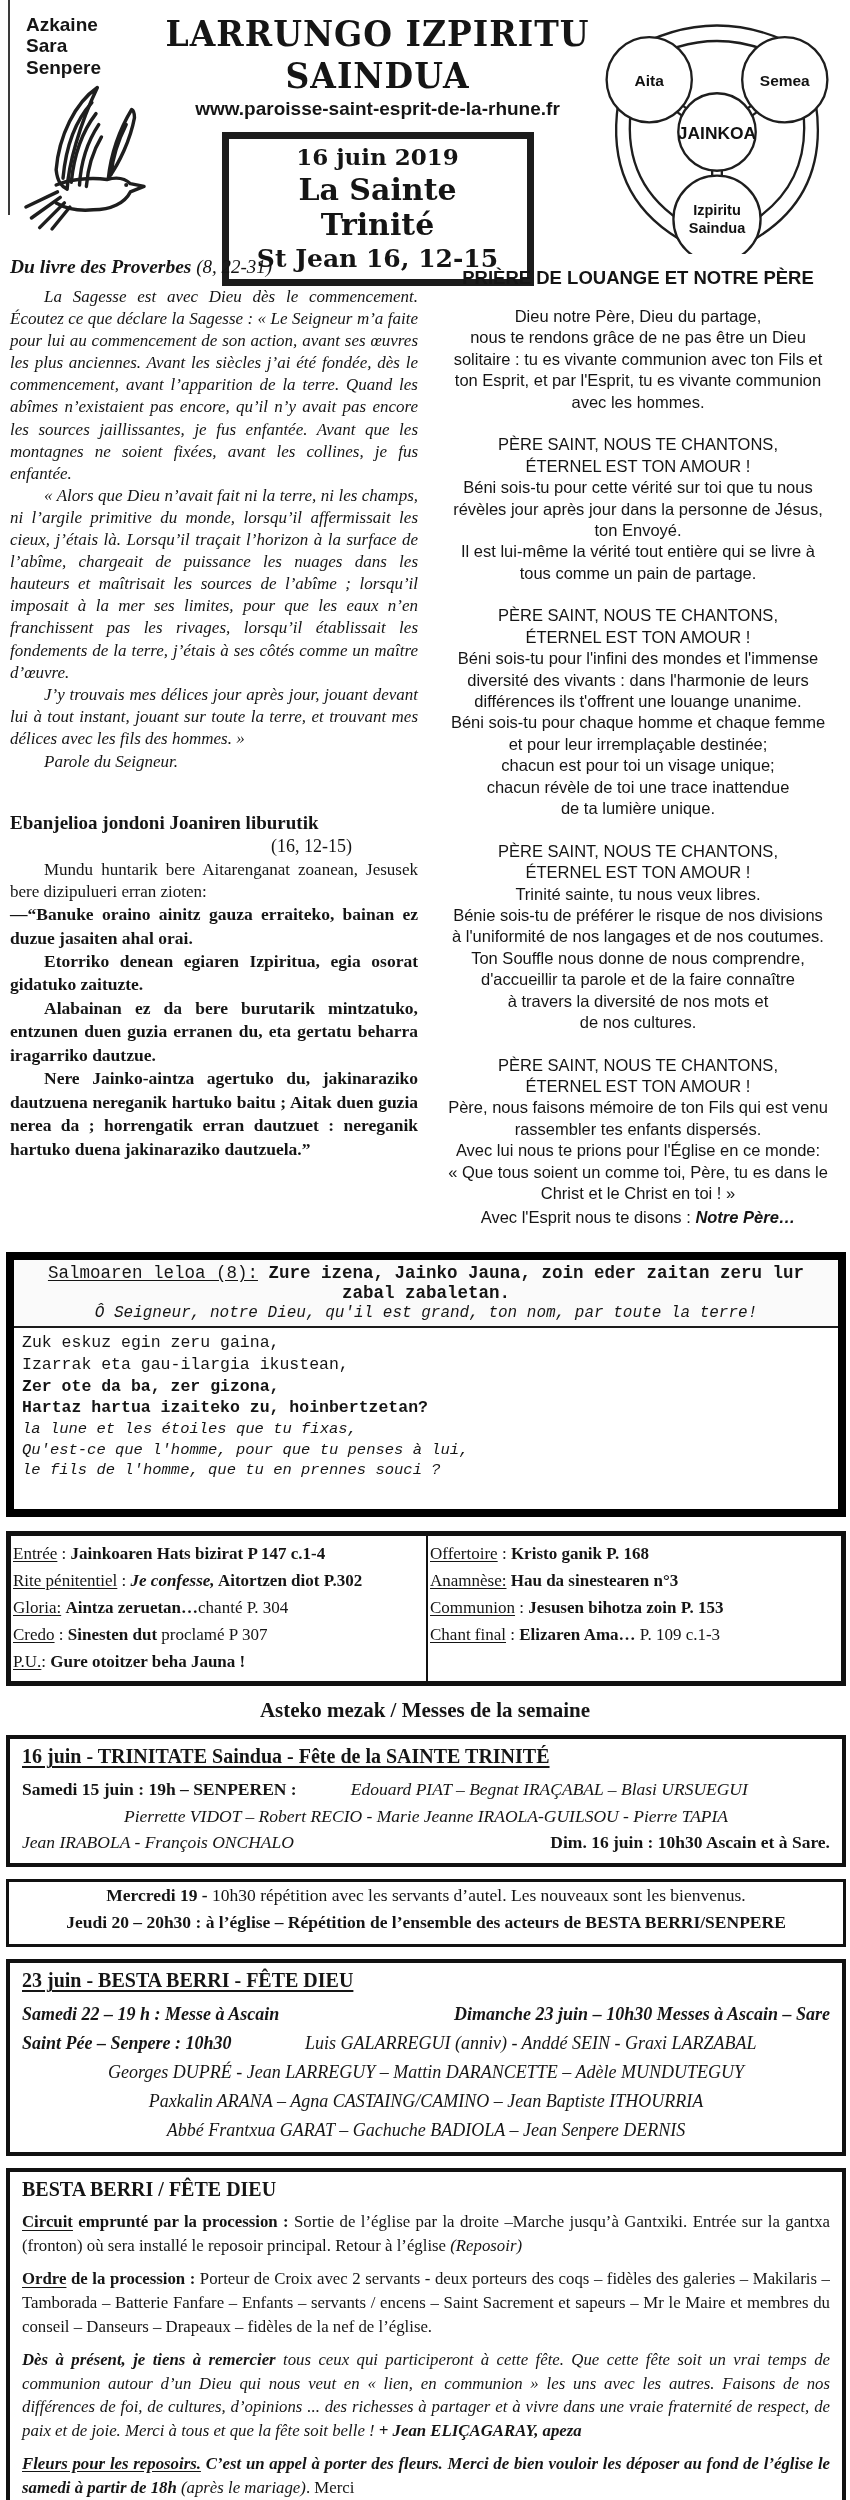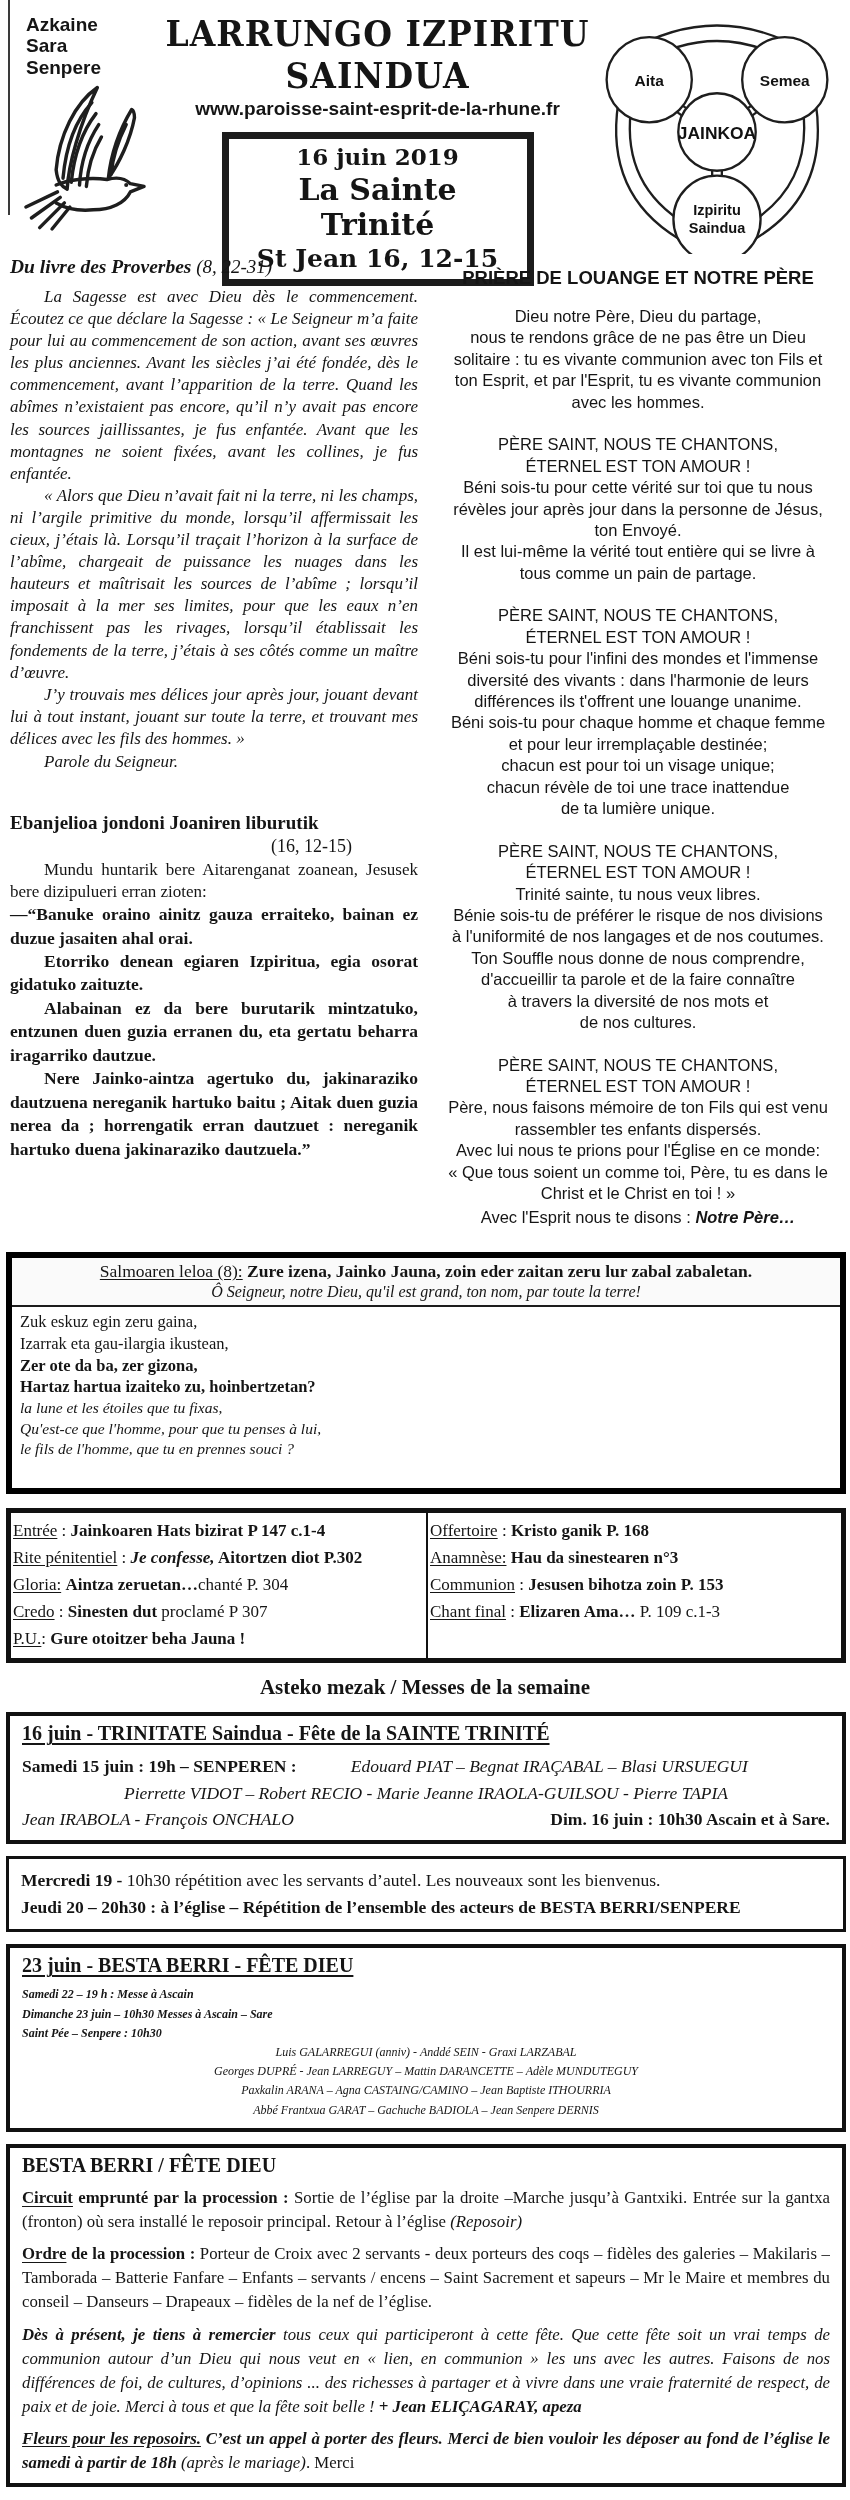--- a/index.html
+++ b/index.html
@@ -36,21 +36,21 @@
   p.verse.first { text-indent:0; }
 
   .right-col { font-family:"Liberation Sans", sans-serif; font-size:16.5px; line-height:1.3; text-align:center; padding-top:2px; }
   .prayer-title { font-weight:bold; font-size:18.5px; margin:8px 0 16px; }
   .stanza, .refrain { white-space:pre-line; }
   .prayer-group { margin-top:21px; }
   .closing { margin-top:2px; }
   .closing .emph { font-weight:bold; font-style:italic; }
 
   
-  .psalm-box { margin:24px 4px 0 6px; border:6px solid #000000; font-family:Liberation Serif, serif; }
+  .psalm-box { margin:24px 4px 0 6px; border:8px solid #000000; font-family:Liberation Mono, monospace; }
   .ps-head { border-bottom:2px solid #1c1c1c; background:#fafafa; text-align:center; padding:3px 6px 4px; }
   .ps-line1 { font-size:17.5px; }
   .ps-line1 .sg-u { text-decoration:underline; text-underline-offset:2px; }
   .ps-line1 .sg-b { font-weight:bold; }
   .ps-fr { font-style:italic; font-size:16px; margin-top:1px; }
   .ps-body { padding:4px 10px 28px 8px; font-size:16.5px; line-height:1.32; }
   .ps-l.b { font-weight:bold; }
   .ps-l.i { font-style:italic; font-size:15.5px; }
   .ps-l.gap { margin-top:16px; }
 
@@ -71,23 +71,23 @@
 
   .week-header { text-align:center; font-weight:bold; font-size:21px; margin-top:12px; font-family:"Liberation Serif", serif; }
 
   
   .evbox { border:4px solid #111; margin:12px 4px 0 6px; padding:6px 12px 8px; font-family:"Liberation Serif", serif; }
   .evbox .box-title { font-weight:bold; font-size:20px; margin-bottom:8px; }
   .flexrow { display:flex; justify-content:space-between; align-items:baseline; }
   .box16 .line1 { font-size:17.5px; line-height:1.5; }
   .box16 .line2 { text-align:center; font-style:italic; font-size:17.5px; line-height:1.5; }
   .box16 .line3 { font-size:17.5px; line-height:1.5; }
-  .boxrep { border-width:3px; padding-top:8px; }
+  .boxrep { border-width:3px; padding-top:0;text-align:center; }
   .boxrep .rline { font-size:17.5px; line-height:1.55; }
-  .box23 .row { font-size:12px; line-height:1.6;flex-direction:column; }
+  .box23 .row { font-size:18px; line-height:1.6; }
   .box23 .row1 span { font-weight:bold; font-style:italic; }
   .box23 .row2 { display:flex; }
   .box23 .row2 .lead { font-weight:bold; font-style:italic; white-space:nowrap; }
   .box23 .row2 .names { flex:1; text-align:center; font-style:italic; }
   .box23 .rowc { text-align:center; font-style:italic; }
   .besta p { font-size:16.8px; line-height:1.42; margin-top:9px; text-align:justify; }
   .besta .box-title { margin-bottom:0; }
 </style>
 </head>
 <body>

